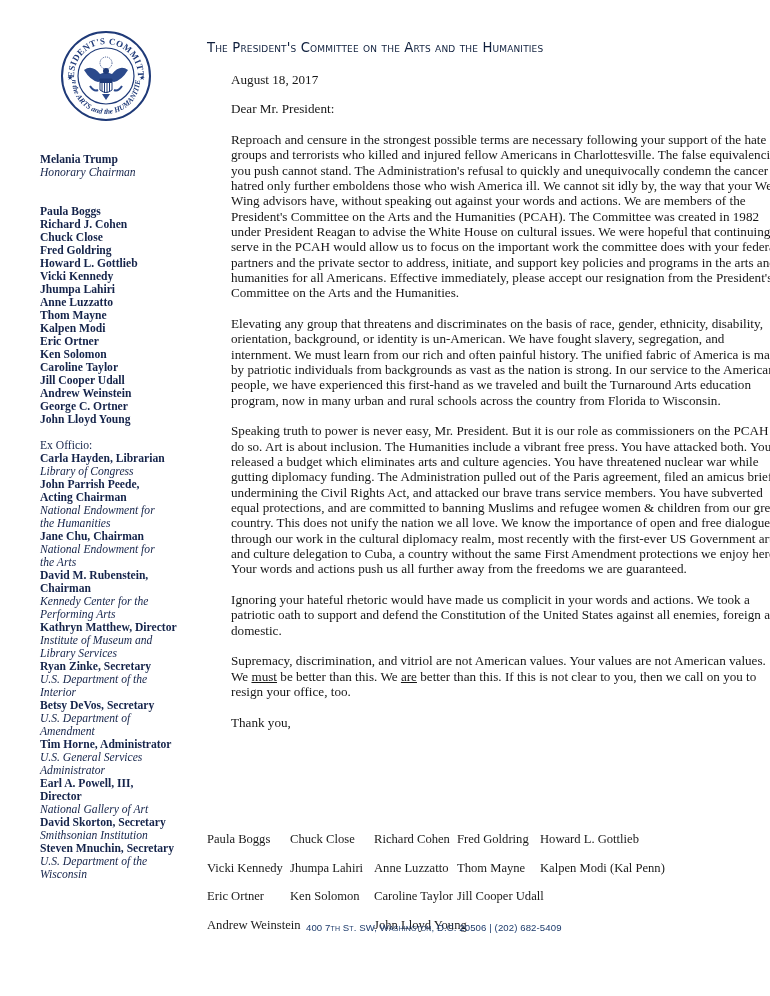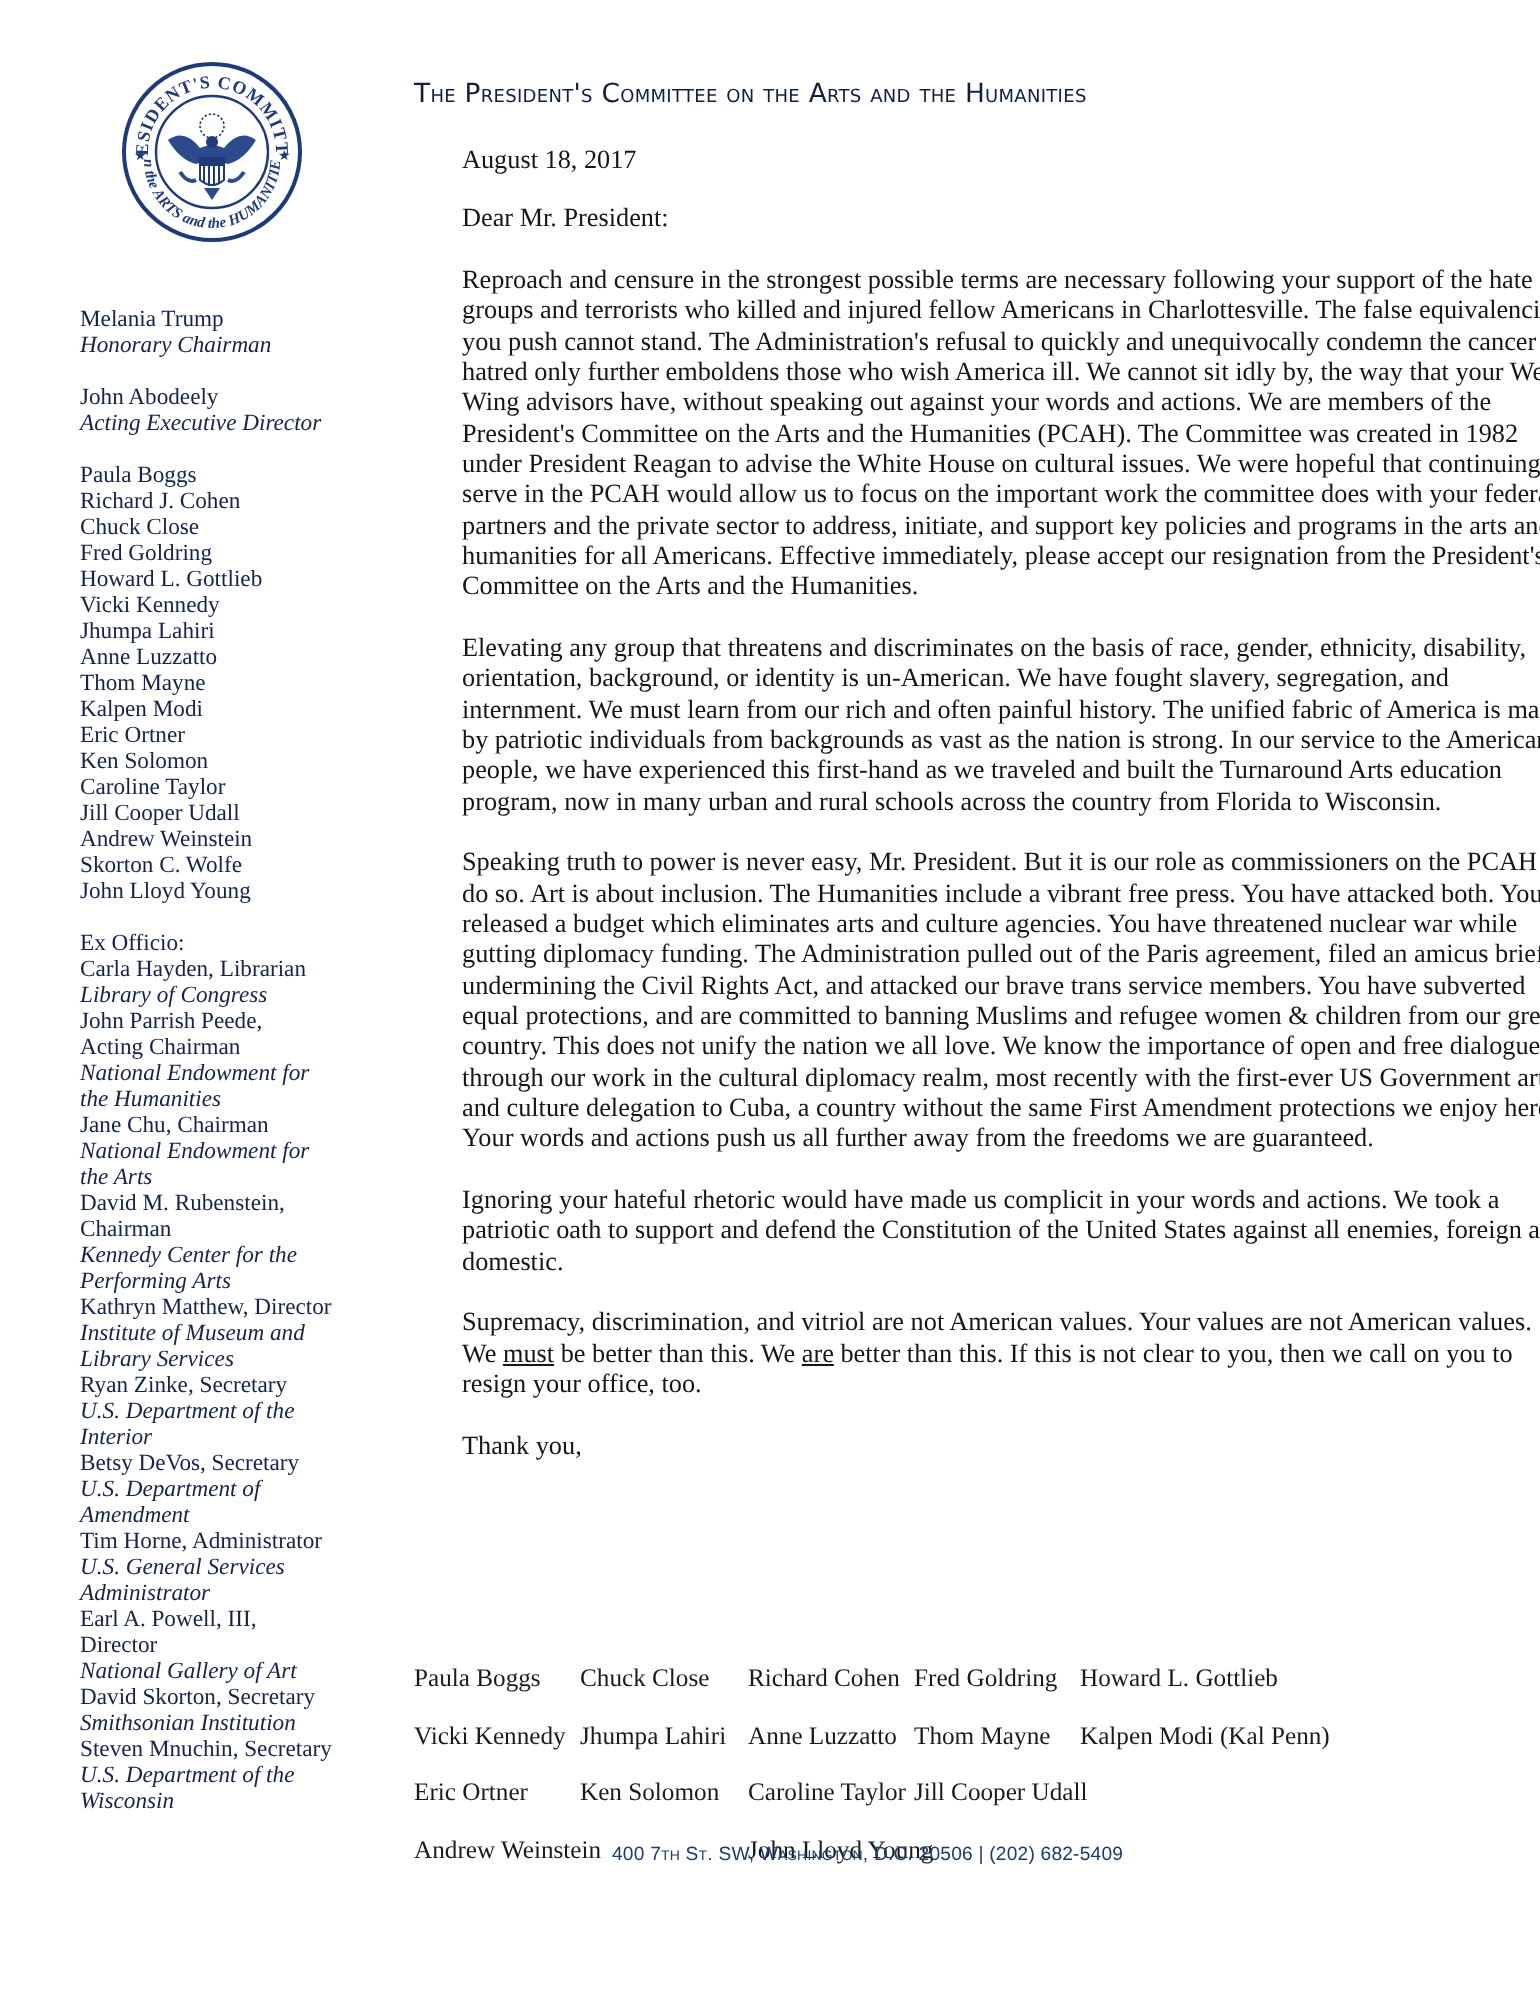--- a/index.html
+++ b/index.html
@@ -1,20 +1,20 @@
 <!DOCTYPE html>
 <html><head>
 <meta charset="utf-8">
 <style>
   html, body { margin: 0; padding: 0; background: #ffffff; }
   body { width: 770px; height: 996px; position: relative; overflow: hidden; color: #111; }
   .seal { position: absolute; left: 60px; top: 30px; width: 92px; height: 92px; }
   .letterhead { position: absolute; left: 207px; top: 40px; font-family: "DejaVu Sans", sans-serif; font-size: 13.2px; letter-spacing: 0.15px; color: #0f1f3d; white-space: nowrap; font-variant: small-caps; font-weight: 500; }
   .sidebar { position: absolute; left: 40px; top: 153px; width: 175px; font-family: "Liberation Serif", serif; font-size: 11.6px; line-height: 13px; color: #14234a; }
-  .sidebar .b { font-weight: normal; display: block; }
+  .sidebar .b { font-weight: bold; display: block; }
   .sidebar .i { font-style: italic; display: block; }
   .sidebar .gap { height: 13px; }
   .body { position: absolute; left: 207px; top: 72px; width: 555px; font-family: "Liberation Serif", serif; font-size: 13.15px; line-height: 15.3px; color: #161616; margin-left: 24px; }
   .body p { margin: 0 0 15.6px 0; }
   .date { margin-bottom: 14px !important; }
   .u { text-decoration: underline; }
   .sig { position: absolute; left: 207px; top: 832px; width: 560px; font-family: "Liberation Serif", serif; font-size: 12.6px; color: #1a1a1a; }
   .sig-row { position: relative; height: 28.5px; }
   .sig-row span { position: absolute; top: 0; white-space: nowrap; }
   .c0 { left: 0; } .c1 { left: 83px; } .c2 { left: 167px; } .c3 { left: 250px; } .c4 { left: 333px; }
@@ -56,42 +56,38 @@
 </div>
 
 <div class="letterhead">The President's Committee on the Arts and the Humanities</div>
 
 <div class="sidebar">
   <div>
     <span class="b">Melania Trump</span>
     <span class="i">Honorary Chairman</span>
   </div>
   <div class="gap"></div>
-  <div>
-    <span class="b">John Abodeely</span>
-    <span class="i">Acting Executive Director</span>
-  </div>
   <div class="gap"></div>
   <div id="member-list">
       <span class="b">Paula Boggs</span>
       <span class="b">Richard J. Cohen</span>
       <span class="b">Chuck Close</span>
       <span class="b">Fred Goldring</span>
       <span class="b">Howard L. Gottlieb</span>
       <span class="b">Vicki Kennedy</span>
       <span class="b">Jhumpa Lahiri</span>
       <span class="b">Anne Luzzatto</span>
       <span class="b">Thom Mayne</span>
       <span class="b">Kalpen Modi</span>
       <span class="b">Eric Ortner</span>
       <span class="b">Ken Solomon</span>
       <span class="b">Caroline Taylor</span>
       <span class="b">Jill Cooper Udall</span>
       <span class="b">Andrew Weinstein</span>
-      <span class="b">Skorton C. Wolfe</span>
+      <span class="b">George C. Ortner</span>
       <span class="b">John Lloyd Young</span>
     </div>
   <div class="gap"></div>
   <span class="b" style="font-weight:normal;color:#14234a;">Ex Officio:</span>
   <div id="exofficio-list">
       <div>
         <span class="b">Carla Hayden, Librarian</span>
         <span class="i">Library of Congress</span>
       </div>
       <div>

